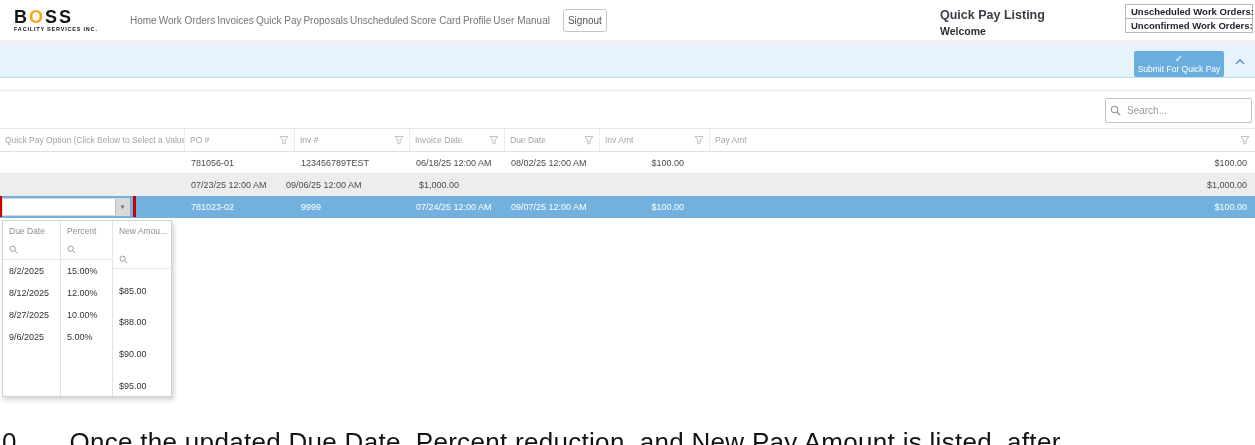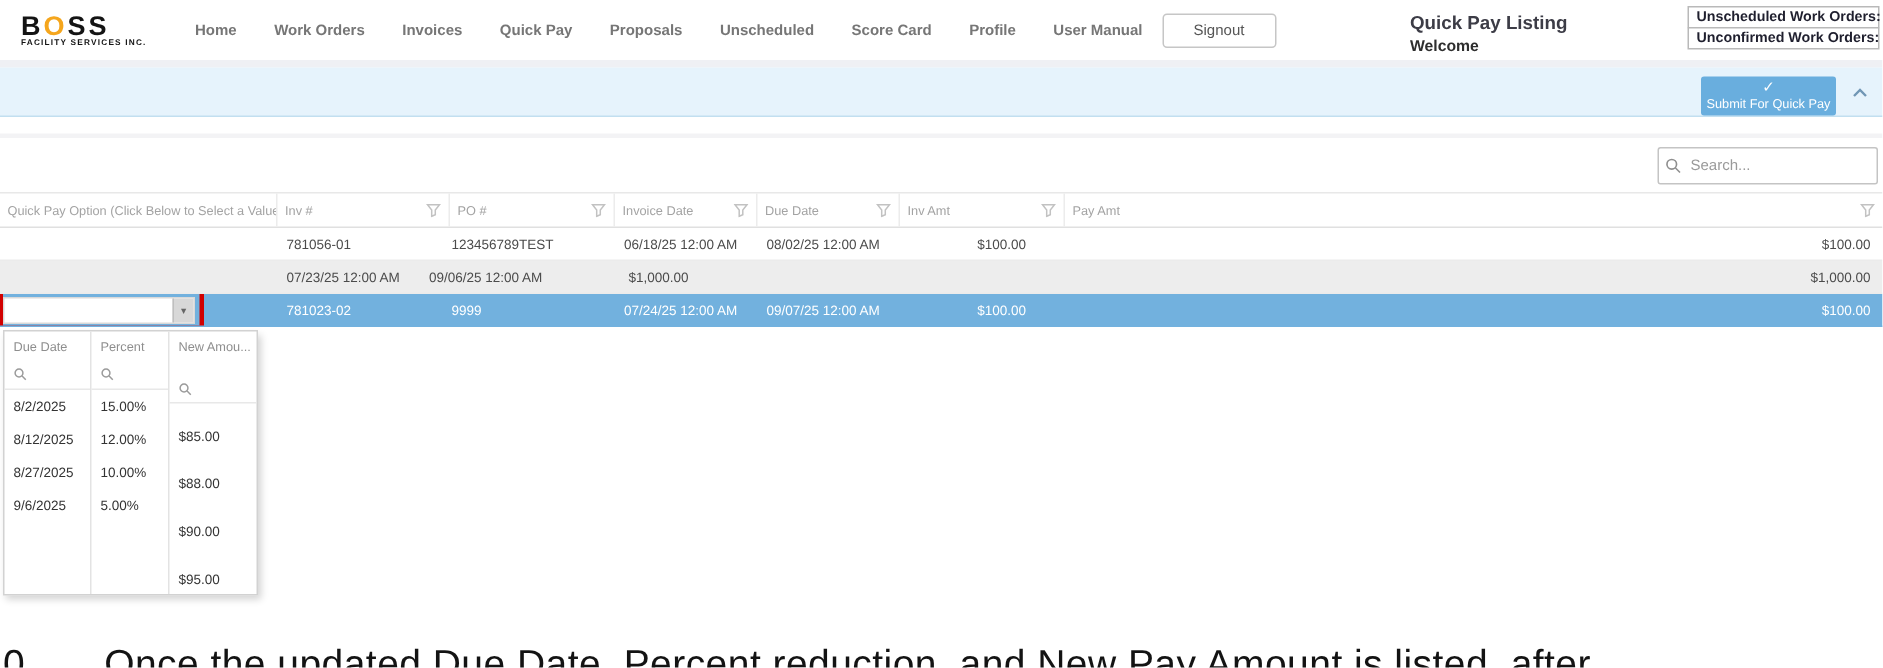--- a/index.html
+++ b/index.html
@@ -6,24 +6,24 @@
   html,body { width:1255px; height:445px; overflow:hidden; background:#fff;
               font-family:"Liberation Sans", sans-serif; position:relative; }
 
   
   .topnav { position:absolute; top:0; left:0; width:1255px; height:40px; background:#fff;
             display:flex; align-items:center; }
   .logo { margin-left:14px; width:100px; line-height:1; }
   .logo-line { font-size:18px; font-weight:800; letter-spacing:2px; color:#141414; }
   .logo-o { color:#f5a61d; }
   .logo-sub { font-size:5.5px; font-weight:700; letter-spacing:0.8px; color:#141414; margin-top:1px; }
-  .nav-items { display:flex; align-items:center; gap:25px; margin-left:16px;font-weight:bold; }
+  .nav-items { display:flex; align-items:center; gap:2px; margin-left:16px; }
   .nav-item { font-size:10px; color:#767676; cursor:pointer; white-space:nowrap; }
   .signout { margin-left:13px; font-size:10px; color:#555; background:#fff;
-             border:1px solid #c6c6c6; border-radius:3px; padding:5px 20px; cursor:pointer; }
+             border:1px solid #c6c6c6; border-radius:3px; padding:5px 4px; cursor:pointer; }
 
   .page-title { position:absolute; left:940px; top:8px; font-size:12.5px; font-weight:600; color:#3c3c46; }
   .welcome    { position:absolute; left:940px; top:25px; font-size:10.5px; font-weight:700; color:#2e2e2e; }
 
   .badges { position:absolute; right:2px; top:4px; width:128px; }
   .badge  { border:1px solid #b9b9b9; background:#fff; font-size:9.5px; font-weight:700;
             color:#1f1f2e; padding:1px 5px; white-space:nowrap; }
   .badge + .badge { margin-top:-1px; }
 
   
@@ -149,30 +149,30 @@
   <input type="text" placeholder="Search..." style="">
 </div>
 
 <div class="grid">
 
   <div class="hrow">
     <div class="hcell c0">
       <span>Quick Pay Option (Click Below to Select a Value)</span>
 
     </div>
+    <div class="hcell c1">
+      <span>PO #</span>
+      <span class="funnel">
+          <svg width="10" height="10" viewBox="0 0 10 10">
+            <path d="M1 1.5h8L6.2 5v3.2L3.8 9.2V5L1 1.5z" fill="none" stroke="#c2c2c2" stroke-width="1"></path>
+          </svg>
+        </span>
+    </div>
     <div class="hcell c2">
       <span>Inv #</span>
-      <span class="funnel">
-          <svg width="10" height="10" viewBox="0 0 10 10">
-            <path d="M1 1.5h8L6.2 5v3.2L3.8 9.2V5L1 1.5z" fill="none" stroke="#c2c2c2" stroke-width="1"></path>
-          </svg>
-        </span>
-    </div>
-    <div class="hcell c1">
-      <span>PO #</span>
       <span class="funnel">
           <svg width="10" height="10" viewBox="0 0 10 10">
             <path d="M1 1.5h8L6.2 5v3.2L3.8 9.2V5L1 1.5z" fill="none" stroke="#c2c2c2" stroke-width="1"></path>
           </svg>
         </span>
     </div>
     <div class="hcell c3">
       <span>Invoice Date</span>
       <span class="funnel">
           <svg width="10" height="10" viewBox="0 0 10 10">

